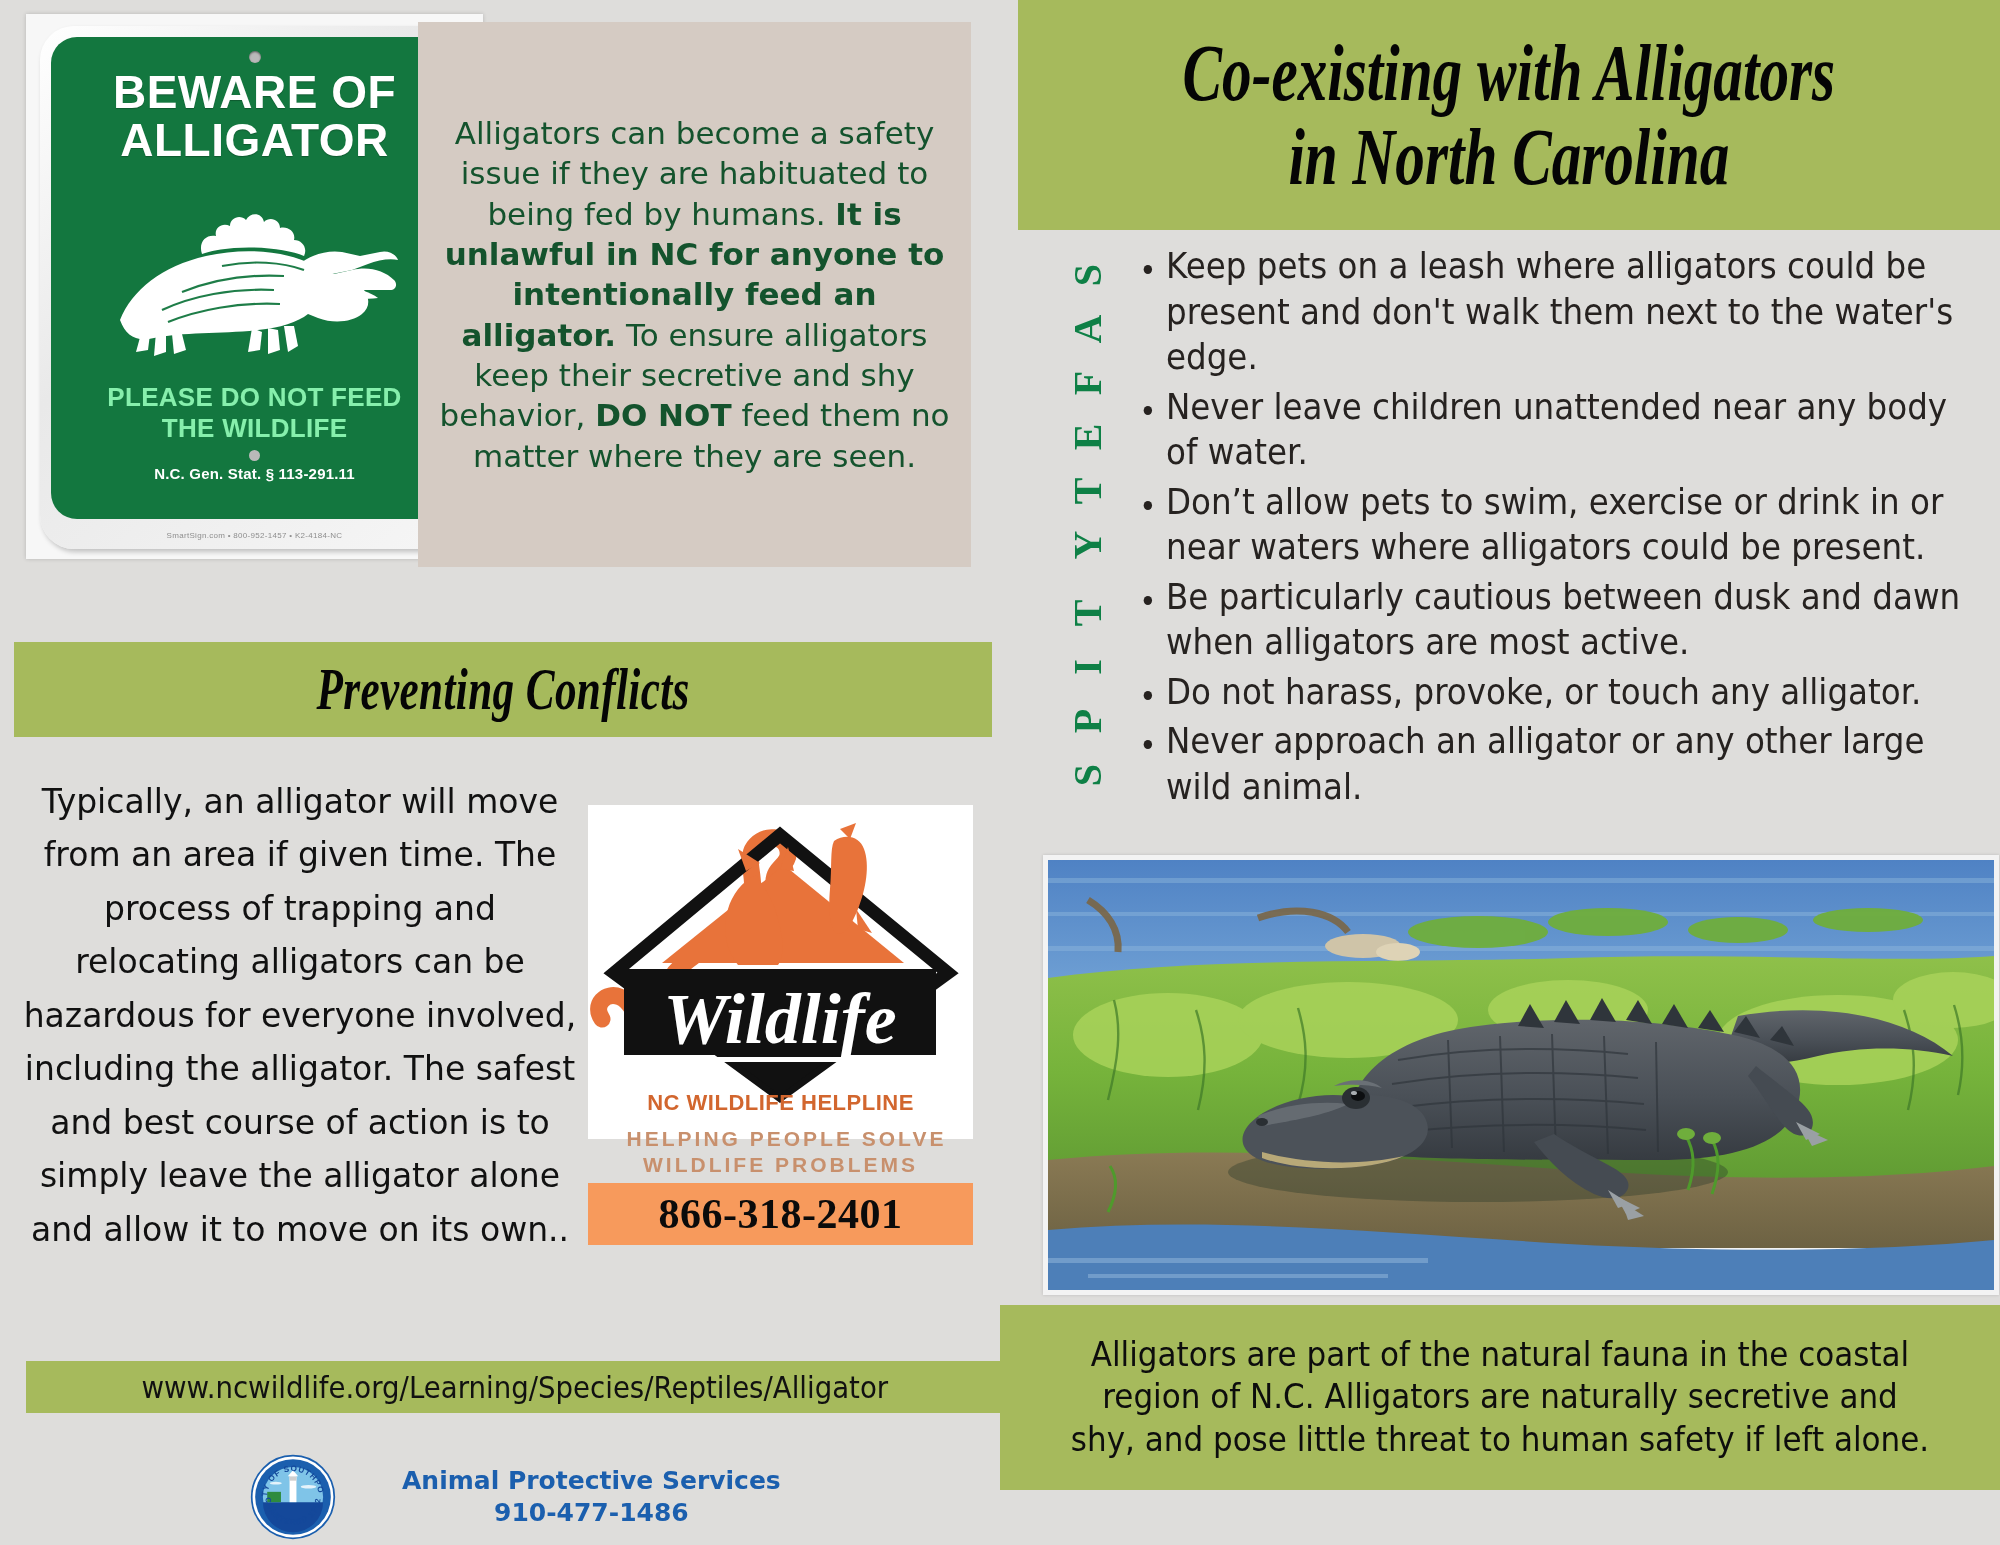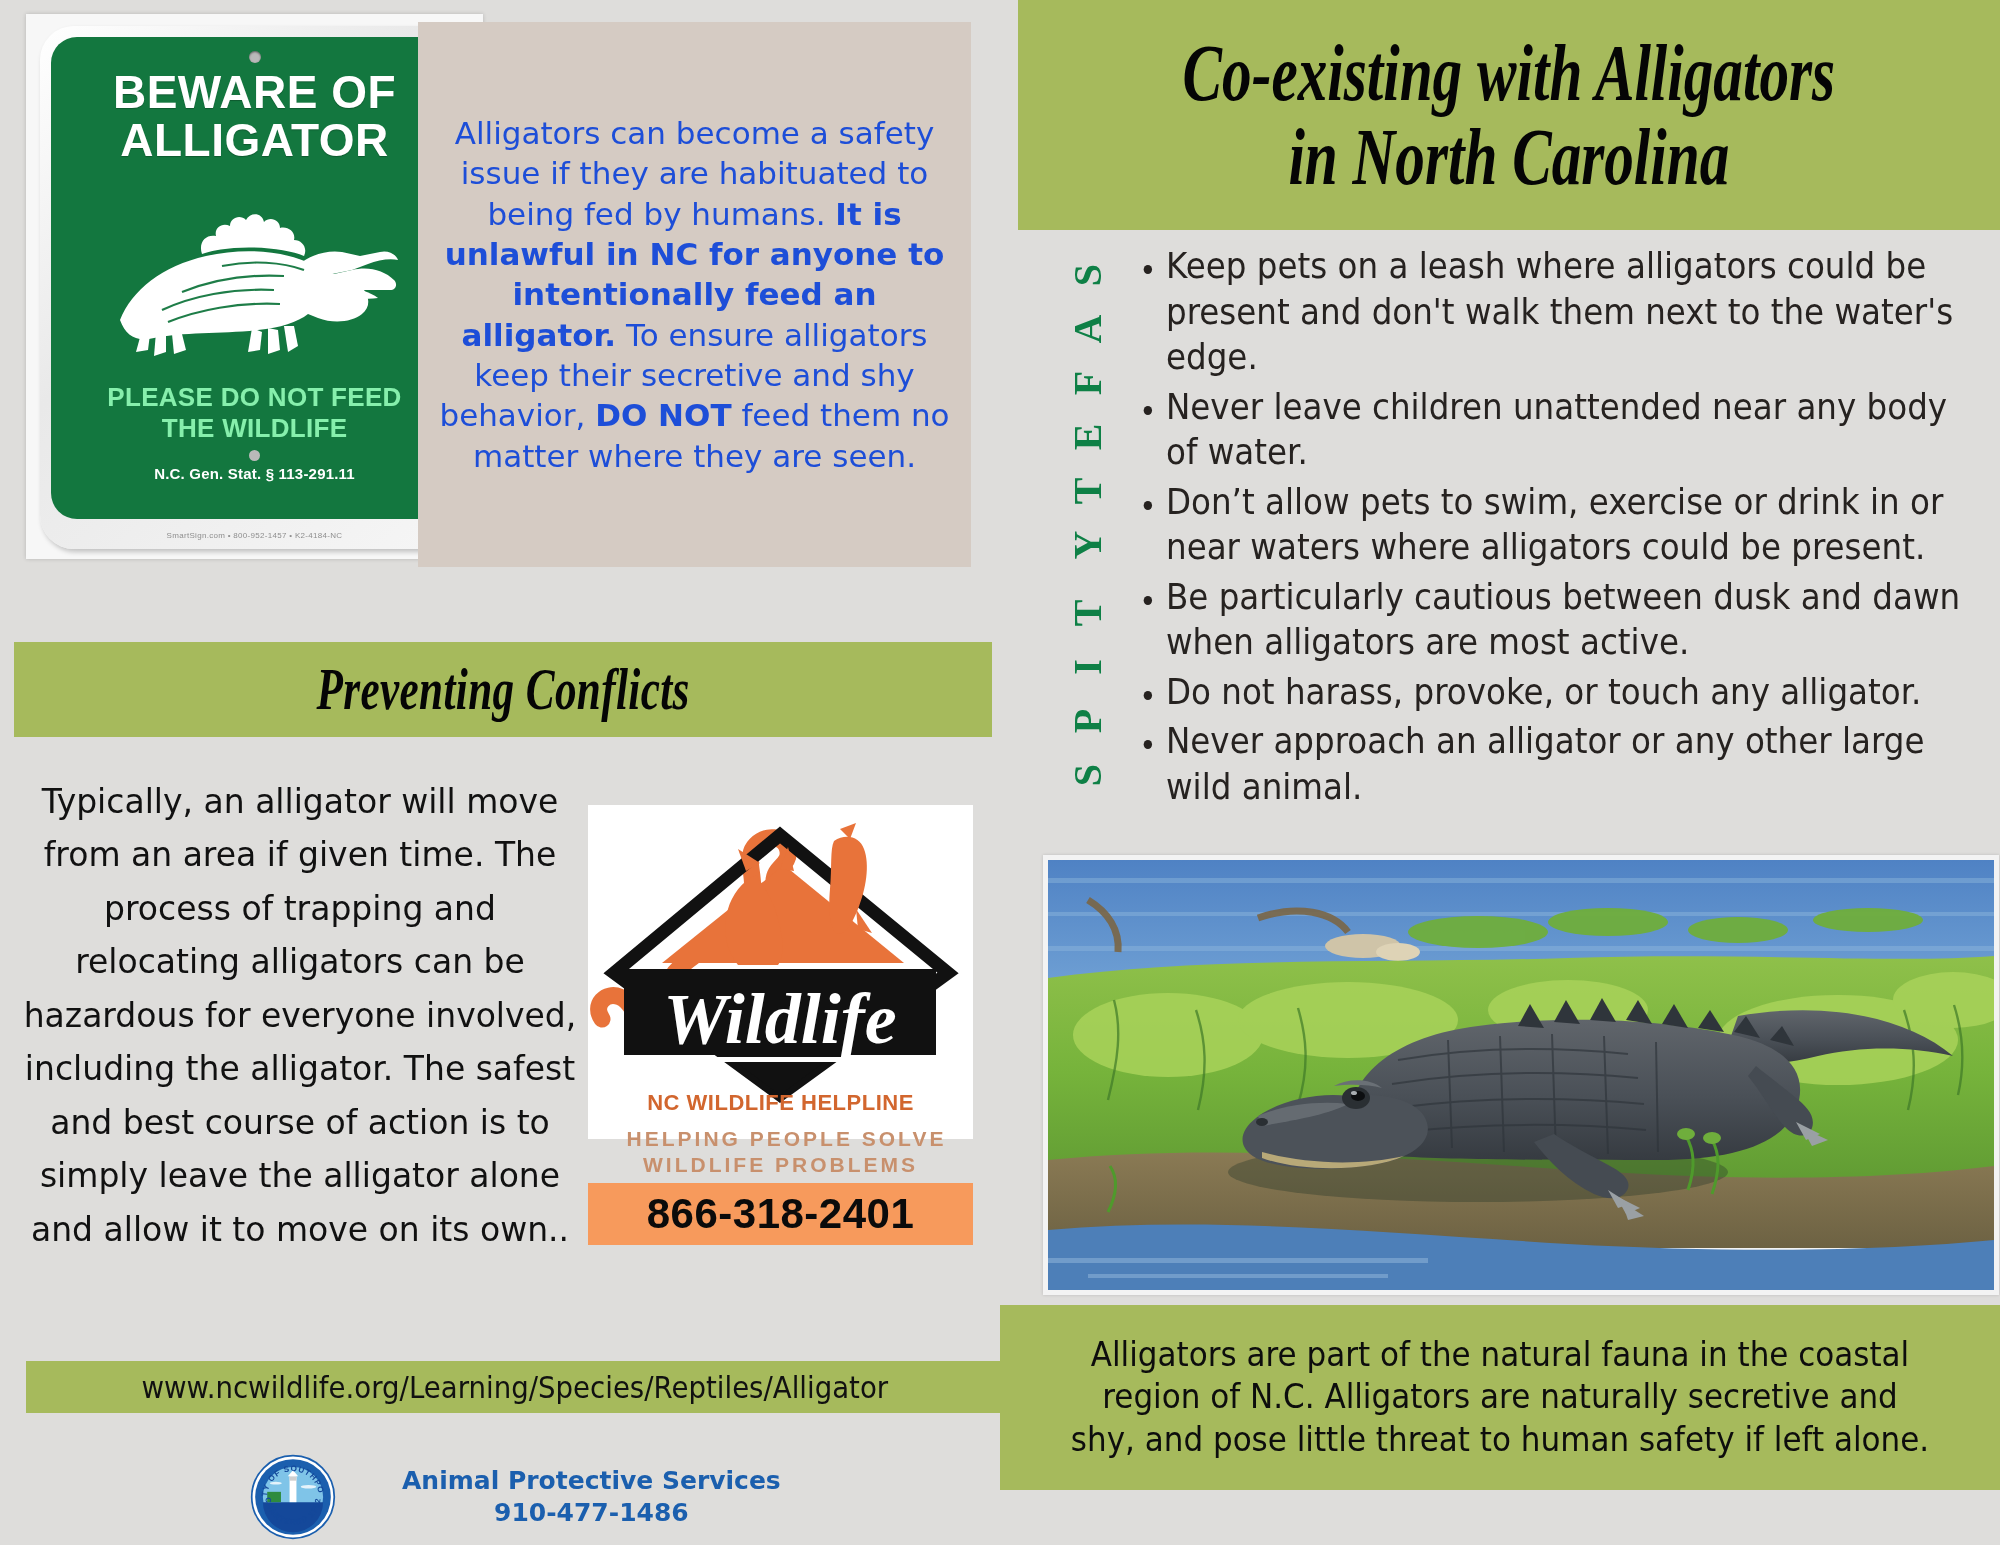--- a/index.html
+++ b/index.html
@@ -51,21 +51,21 @@
     font-size:8px;color:#8e8e8e;letter-spacing:.3px;
   }
 
   .beige-box{
     position:absolute;left:418px;top:22px;width:553px;height:545px;
     background:#d5cbc3;
     display:flex;align-items:center;justify-content:center;
     box-sizing:border-box;padding:8px 20px;
   }
   .beige-text{
-    text-align:center;color:#1d4ed8;font-size:31px;line-height:1.30;
+    text-align:center;color:#14532d;font-size:31px;line-height:1.30;
     font-family:"DejaVu Sans", sans-serif;
   }
   .beige-text b{font-weight:bold;}
 
   .pc-band{
     position:absolute;left:14px;top:642px;width:978px;height:95px;
     background:#a6ba5c;display:flex;align-items:center;justify-content:center;
   }
   .pc-title{
     font-family:"Liberation Serif", serif;
@@ -98,21 +98,21 @@
     font-weight:bold;font-size:21px;color:#c8906d;letter-spacing:3px;
     font-family:"Liberation Sans", sans-serif;
   }
   .hl-sub1{top:322px;padding-left:12px;}
   .hl-sub2{top:348px;}
   .hl-chev{position:absolute;left:0;right:0;top:368px;text-align:center;
     font-size:34px;color:#000;line-height:1;font-weight:bold;}
   .hl-phone{
     position:absolute;left:0;top:378px;width:385px;height:62px;
     background:#f79a5c;display:flex;align-items:center;justify-content:center;
-    font-weight:bold;font-size:42px;color:#0b0b0b;letter-spacing:.5px;
+    font-weight:bold;font-size:42px;color:#0b0b0b;letter-spacing:.5px;font-family:Liberation Serif, serif;
   }
 
   .url-band{
     position:absolute;left:14px;top:1361px;width:978px;height:52px;
     background:#a6ba5c;display:flex;align-items:center;justify-content:center;margin-left:12px;
   }
   .url-text{font-size:30px;color:#111;font-family:"DejaVu Sans", sans-serif;
     transform:scaleX(.92);transform-origin:center;white-space:nowrap;}
 
   .footer{

